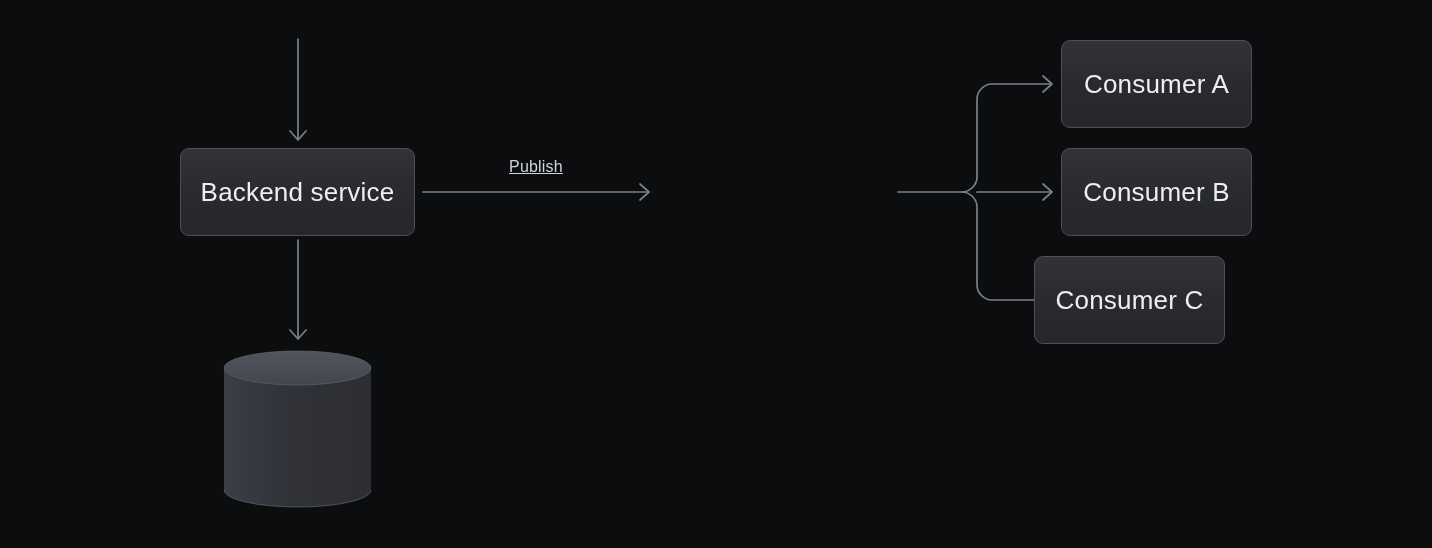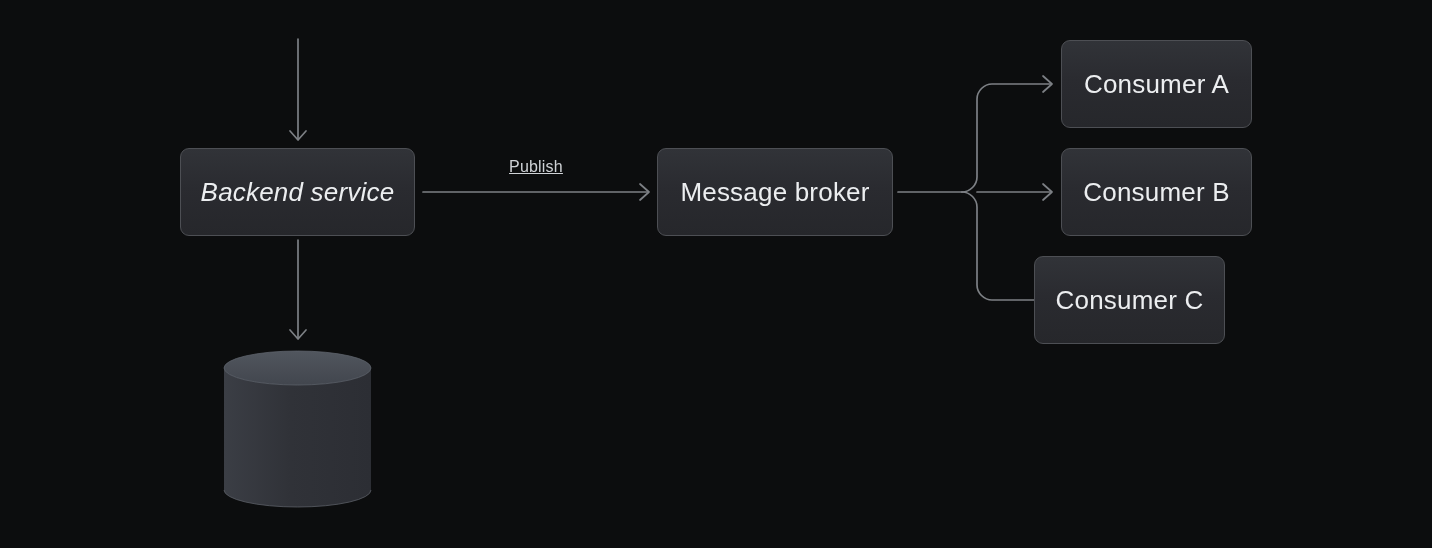--- a/index.html
+++ b/index.html
@@ -42,21 +42,21 @@
     align-items: center;
     justify-content: center;
     border-radius: 9px;
     border: 1px solid var(--node-border, #4d4f54);
     background: linear-gradient(180deg, #313338 0%, #2a2b30 45%, var(--node-fill, #26272b) 100%);
     color: var(--node-text, #eceef0);
     font-size: 26px;
     letter-spacing: 0.2px;
     white-space: nowrap;
   }
-  .node-backend  { left: 180px;  top: 148px; width: 235px; height: 88px; font-style: italic; }
+  .node-backend  { left: 180px;  top: 148px; width: 235px; height: 88px; }
   .node-broker   { left: 657px;  top: 148px; width: 236px; height: 88px; }
   .node-consumer-a { left: 1061px; top: 40px;  width: 191px; height: 88px; }
   .node-consumer-b { left: 1061px; top: 148px; width: 191px; height: 88px; }
   .node-consumer-c { left: 1034px; top: 256px; width: 191px; height: 88px; }
   .edge-label {
     position: absolute;
     color: var(--label-text, #cfd2d6);
     font-size: 16px;
     letter-spacing: 0.2px;
     white-space: nowrap;
@@ -115,23 +115,20 @@
       <path d="M 224 368 L 224 490 A 73.5 17 0 0 0 371 490 L 371 368 A 73.5 17 0 0 1 224 368 Z" fill="url(#dbBodyGrad)"></path>
       <path d="M 224 490 A 73.5 17 0 0 0 371 490" fill="none" stroke="#5a5e65" stroke-width="1" opacity="0.8"></path>
       <ellipse cx="297.5" cy="368" rx="73.5" ry="17" fill="url(#dbTopGrad)" stroke="#5c616a" stroke-width="0.8"></ellipse>
     </g>
   </svg>
 
   <div class="node node-backend">
     <span>Backend service</span>
   </div>
 
-  <div class="node node-broker">
-    <span>Message broker</span>
-  </div>
 
   <div class="node node-consumer-a">
     <span>Consumer A</span>
   </div>
 
   <div class="node node-consumer-b">
     <span>Consumer B</span>
   </div>
 
   <div class="node node-consumer-c">

